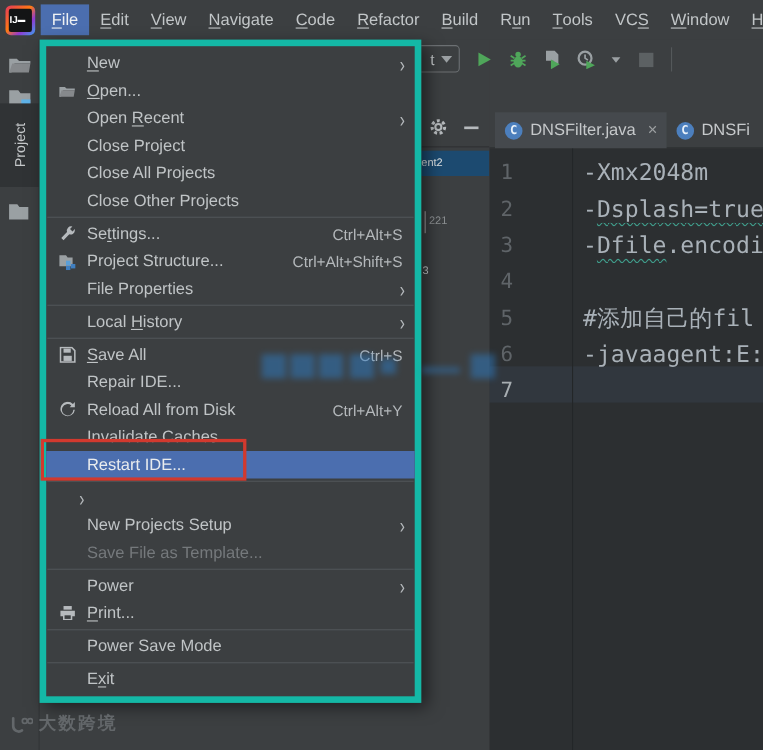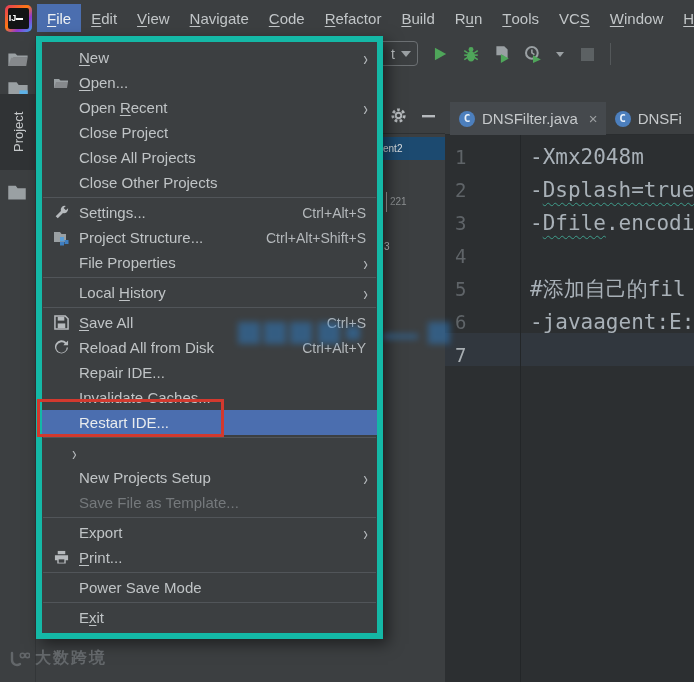--- a/index.html
+++ b/index.html
@@ -329,34 +329,34 @@
       <svg width="15" height="15" viewBox="0 0 16 16">
           <path d="M1 1h11l3 3v11H1z" fill="none" stroke="#b6babd" stroke-width="1.6"></path>
           <rect x="4" y="9" width="8" height="5" fill="#b6babd"></rect>
           <rect x="4" y="2" width="7" height="4" fill="#b6babd"></rect>
         </svg>
     </span>
     <span class="mi-label"><u>S</u>ave All</span>
     <span class="mi-right">Ctrl+S</span>
   </div>
   <div class="mi">
+    <span class="mi-ic"></span>
+    <span class="mi-label">Repair IDE...</span>
+  </div>
+  <div class="mi">
     <span class="mi-ic">
       <svg width="15" height="15" viewBox="0 0 16 16">
           <path d="M13.5 8a5.5 5.5 0 1 1-2-4.2L10 5.5h5V.5l-1.9 1.9A7 7 0 1 0 15 8z" fill="#b6babd"></path>
         </svg>
     </span>
     <span class="mi-label">Reload All from Disk</span>
     <span class="mi-right">Ctrl+Alt+Y</span>
   </div>
   <div class="mi">
     <span class="mi-ic"></span>
-    <span class="mi-label">Repair IDE...</span>
-  </div>
-  <div class="mi">
-    <span class="mi-ic"></span>
     <span class="mi-label">Invalidate Caches...</span>
   </div>
   <div class="mi hl">
     <span class="mi-ic"></span>
     <span class="mi-label">Restart IDE...</span>
   </div>
   <div class="msep"></div>
 
   <div class="mi">
     <span class="mi-ic"></span>
@@ -368,21 +368,21 @@
     <span class="mi-arrow">›</span>
   </div>
   <div class="mi dis">
     <span class="mi-ic"></span>
     <span class="mi-label">Save File as Template...</span>
   </div>
   <div class="msep"></div>
 
   <div class="mi">
     <span class="mi-ic"></span>
-    <span class="mi-label">Export</span>
+    <span class="mi-label">Power</span>
     <span class="mi-arrow">›</span>
   </div>
   <div class="mi">
     <span class="mi-ic">
       <svg width="15" height="15" viewBox="0 0 16 16">
           <rect x="4" y="1" width="8" height="3.5" fill="#b6babd"></rect>
           <path d="M1 5.5h14V11h-2.5v3.5h-9V11H1z" fill="#b6babd"></path>
           <rect x="5" y="10" width="6" height="3.5" fill="#3c3f41"></rect>
         </svg>
     </span>

